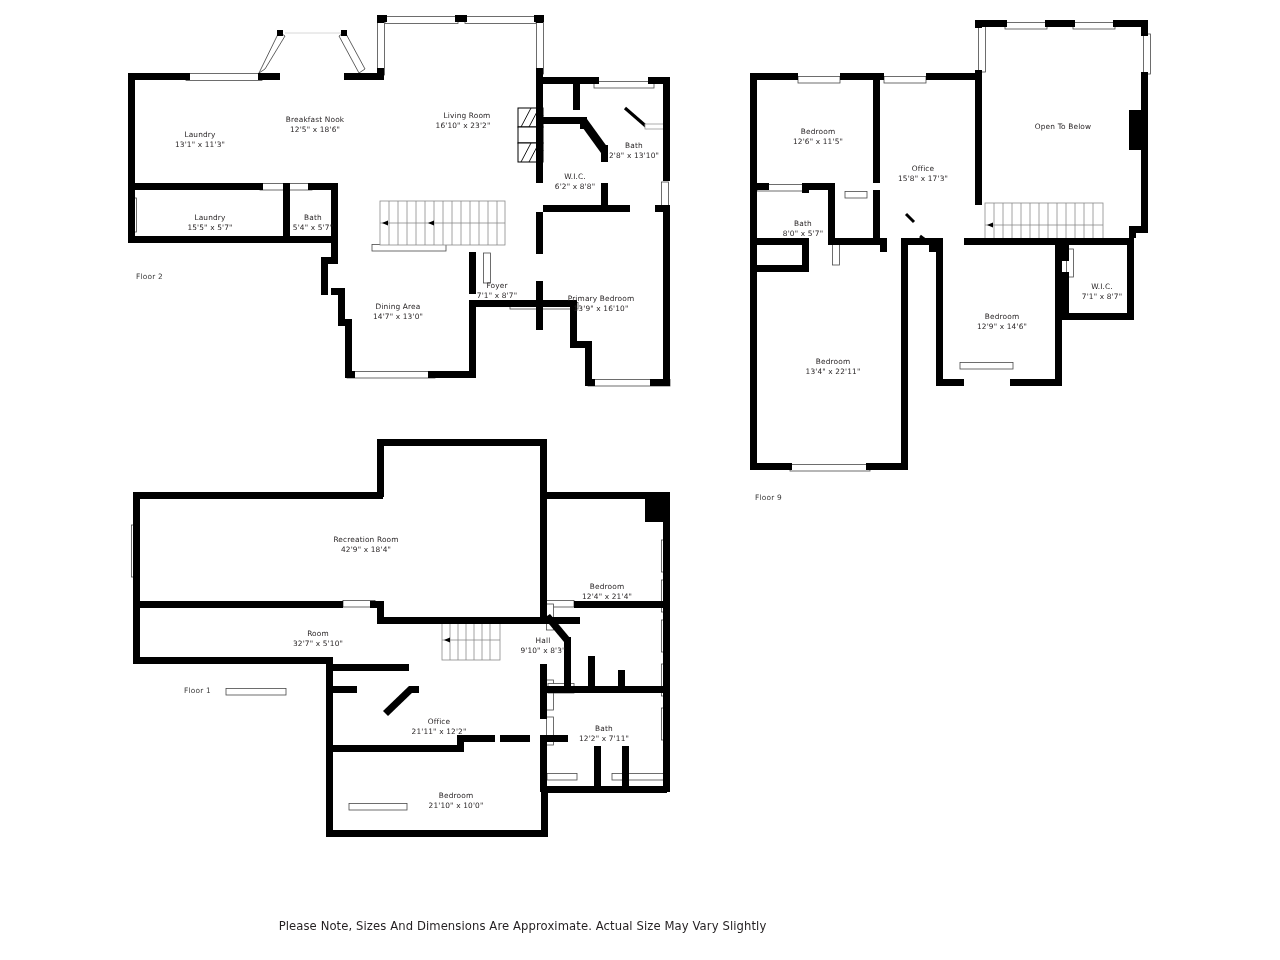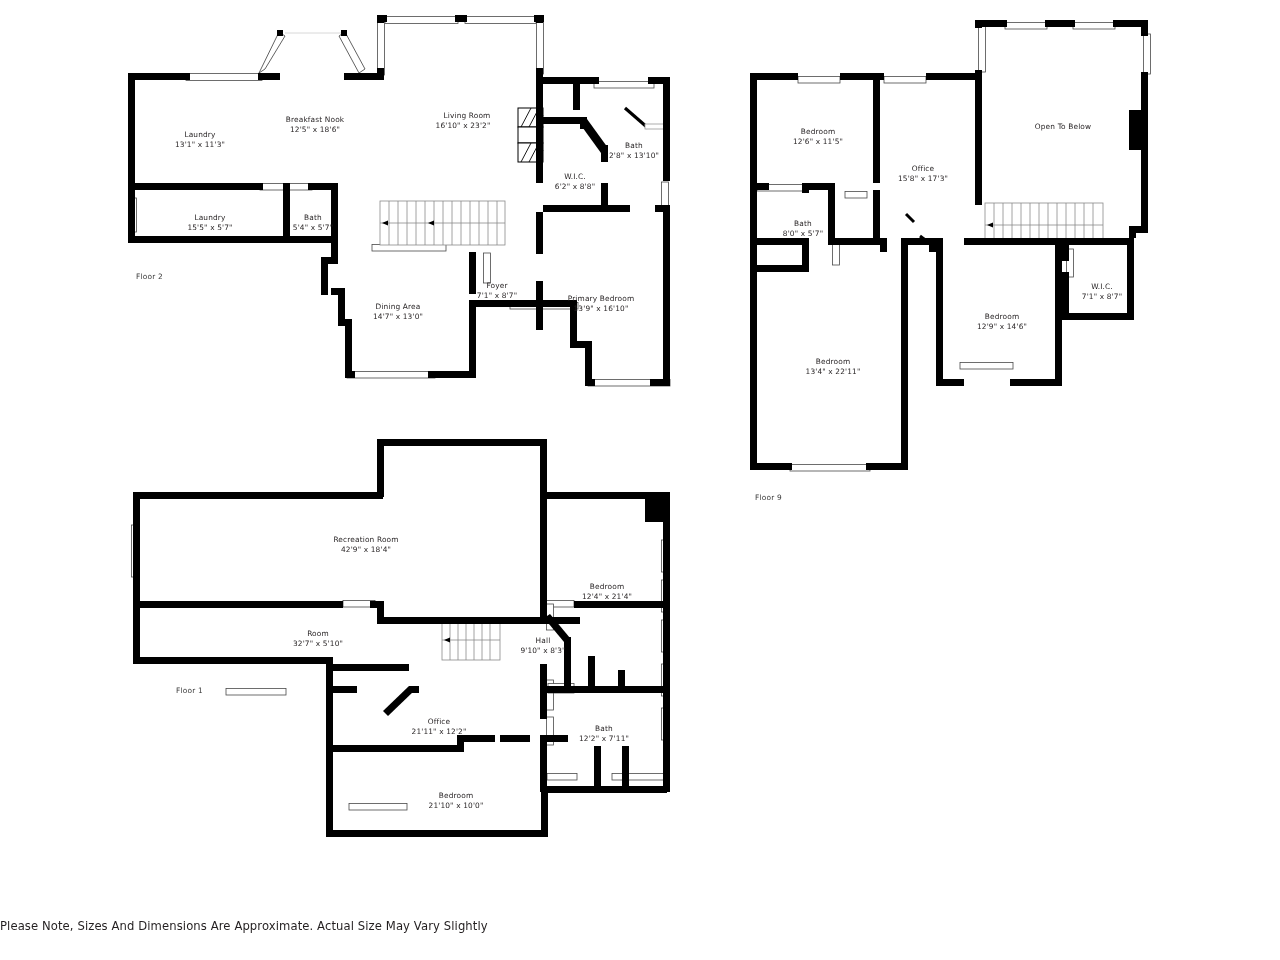--- a/index.html
+++ b/index.html
@@ -53,21 +53,21 @@
     position: absolute;
     font-size: 7.4px;
     letter-spacing: 0.2px;
     color: #3a3a3a;
     white-space: nowrap;
   }
   .disclaimer {
     position: absolute;
     left: 0;
     width: 1045px;
-    text-align: left;
+    text-align: center;
     font-size: 11.6px;
     color: #231f20;
     letter-spacing: 0.1px;
   }
 </style>
 </head>
 <body>
 
 <div id="plan-root">
 
@@ -511,17 +511,17 @@
     <span class="rl-name">Bath</span>
     <span class="rl-dim">12'2" x 7'11"</span>
   </div>
   <div class="room-label" style="left:456px; top:801px;">
     <span class="rl-name">Bedroom</span>
     <span class="rl-dim">21'10" x 10'0"</span>
   </div>
 
   <div class="floor-caption" style="left:136px; top:272px;">Floor 2</div>
   <div class="floor-caption" style="left:755px; top:493px;">Floor 9</div>
-  <div class="floor-caption" style="left:136px; top:686px;padding-left:40px;">Floor 1</div>
+  <div class="floor-caption" style="left:144px; top:686px;padding-left:40px;">Floor 1</div>
 
   <div class="disclaimer" style="top:919px;">Please Note, Sizes And Dimensions Are Approximate. Actual Size May Vary Slightly</div>
 
 </div>
 
 </body></html>

